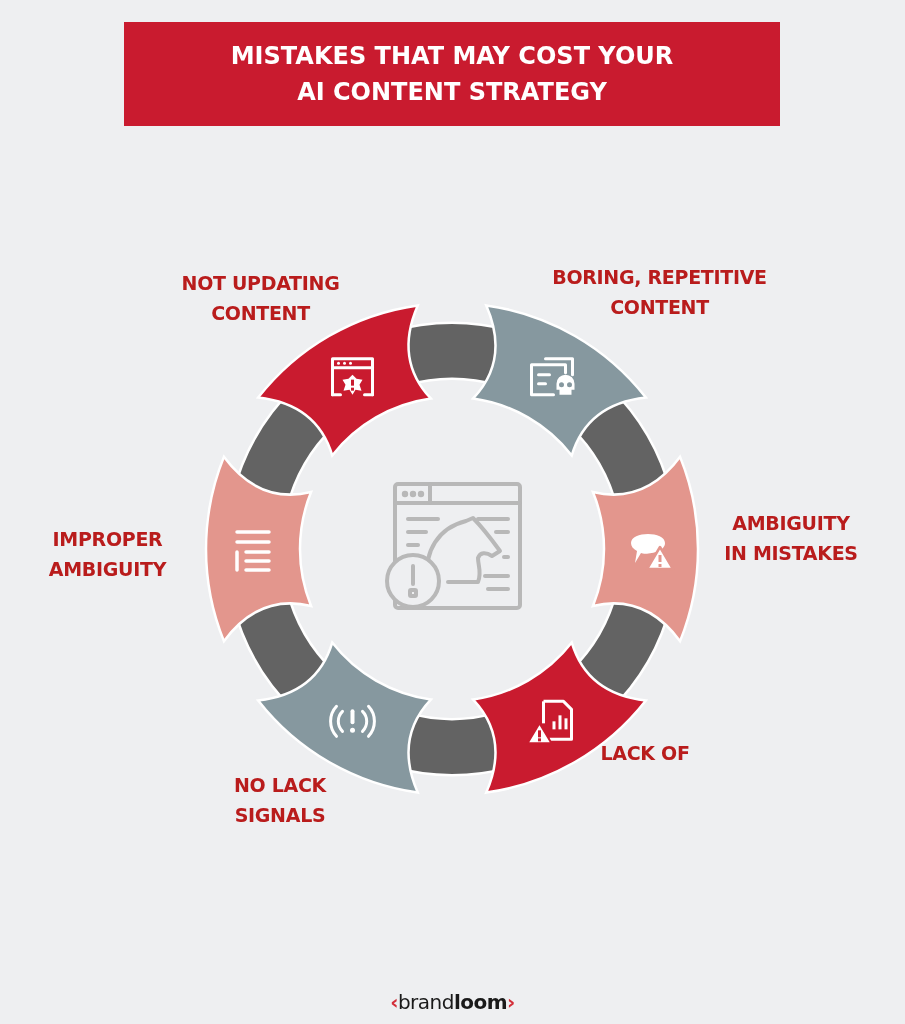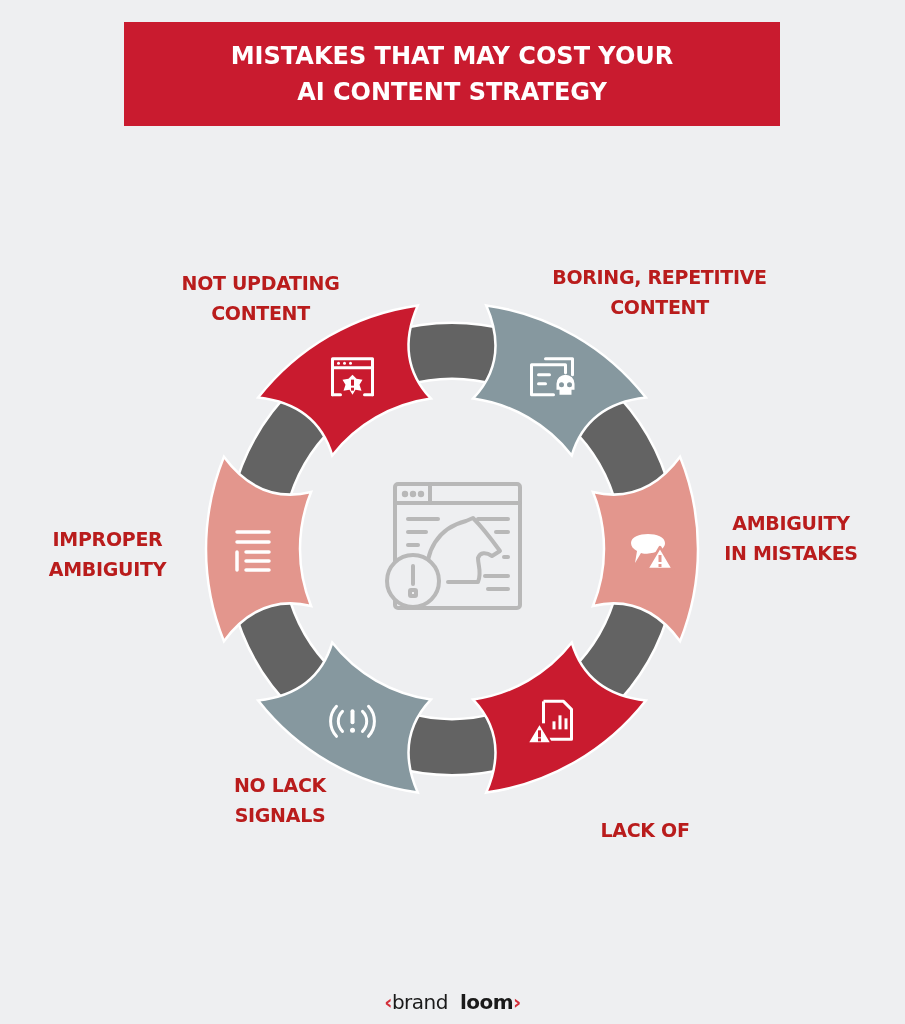--- a/index.html
+++ b/index.html
@@ -48,21 +48,21 @@
       position: absolute;
       left: 0; width: 905px;
       top: 990px;
       text-align: center;
       font-family: "DejaVu Sans", sans-serif;
       font-size: 20px;
       color: #1a1a1a;
       letter-spacing: -0.5px;
     }
     .logo .chev { color: #d32f3a; font-weight: bold; }
-    .logo .bold { font-weight: bold; padding-left: 12px; }
+    .logo .bold { font-weight: bold; }
   </style>
 </head>
 <body>
 
 <div class="title-box">
   <div class="title-line">MISTAKES THAT MAY COST YOUR</div>
   <div class="title-line">AI CONTENT STRATEGY</div>
 </div>
 
 <svg id="diagram" viewBox="0 0 905 1024" xmlns="http://www.w3.org/2000/svg">
@@ -176,21 +176,21 @@
     <span>CONTENT</span>
 </div>
 <div class="label" style="left:522px; top:262px; width:275px;">
   <span>BORING, REPETITIVE</span>
     <span>CONTENT</span>
 </div>
 <div class="label" style="left:706px; top:508px; width:170px;">
   <span>AMBIGUITY</span>
     <span>IN MISTAKES</span>
 </div>
-<div class="label" style="left:575px; top:815px; width:140px;">
+<div class="label" style="left:575px; top:738px; width:140px;">
   <span>LACK OF</span>
 </div>
 <div class="label" style="left:215px; top:770px; width:130px;">
   <span>NO LACK</span>
     <span>SIGNALS</span>
 </div>
 <div class="label" style="left:15px; top:524px; width:185px;">
   <span>IMPROPER</span>
     <span>AMBIGUITY</span>
 </div>

